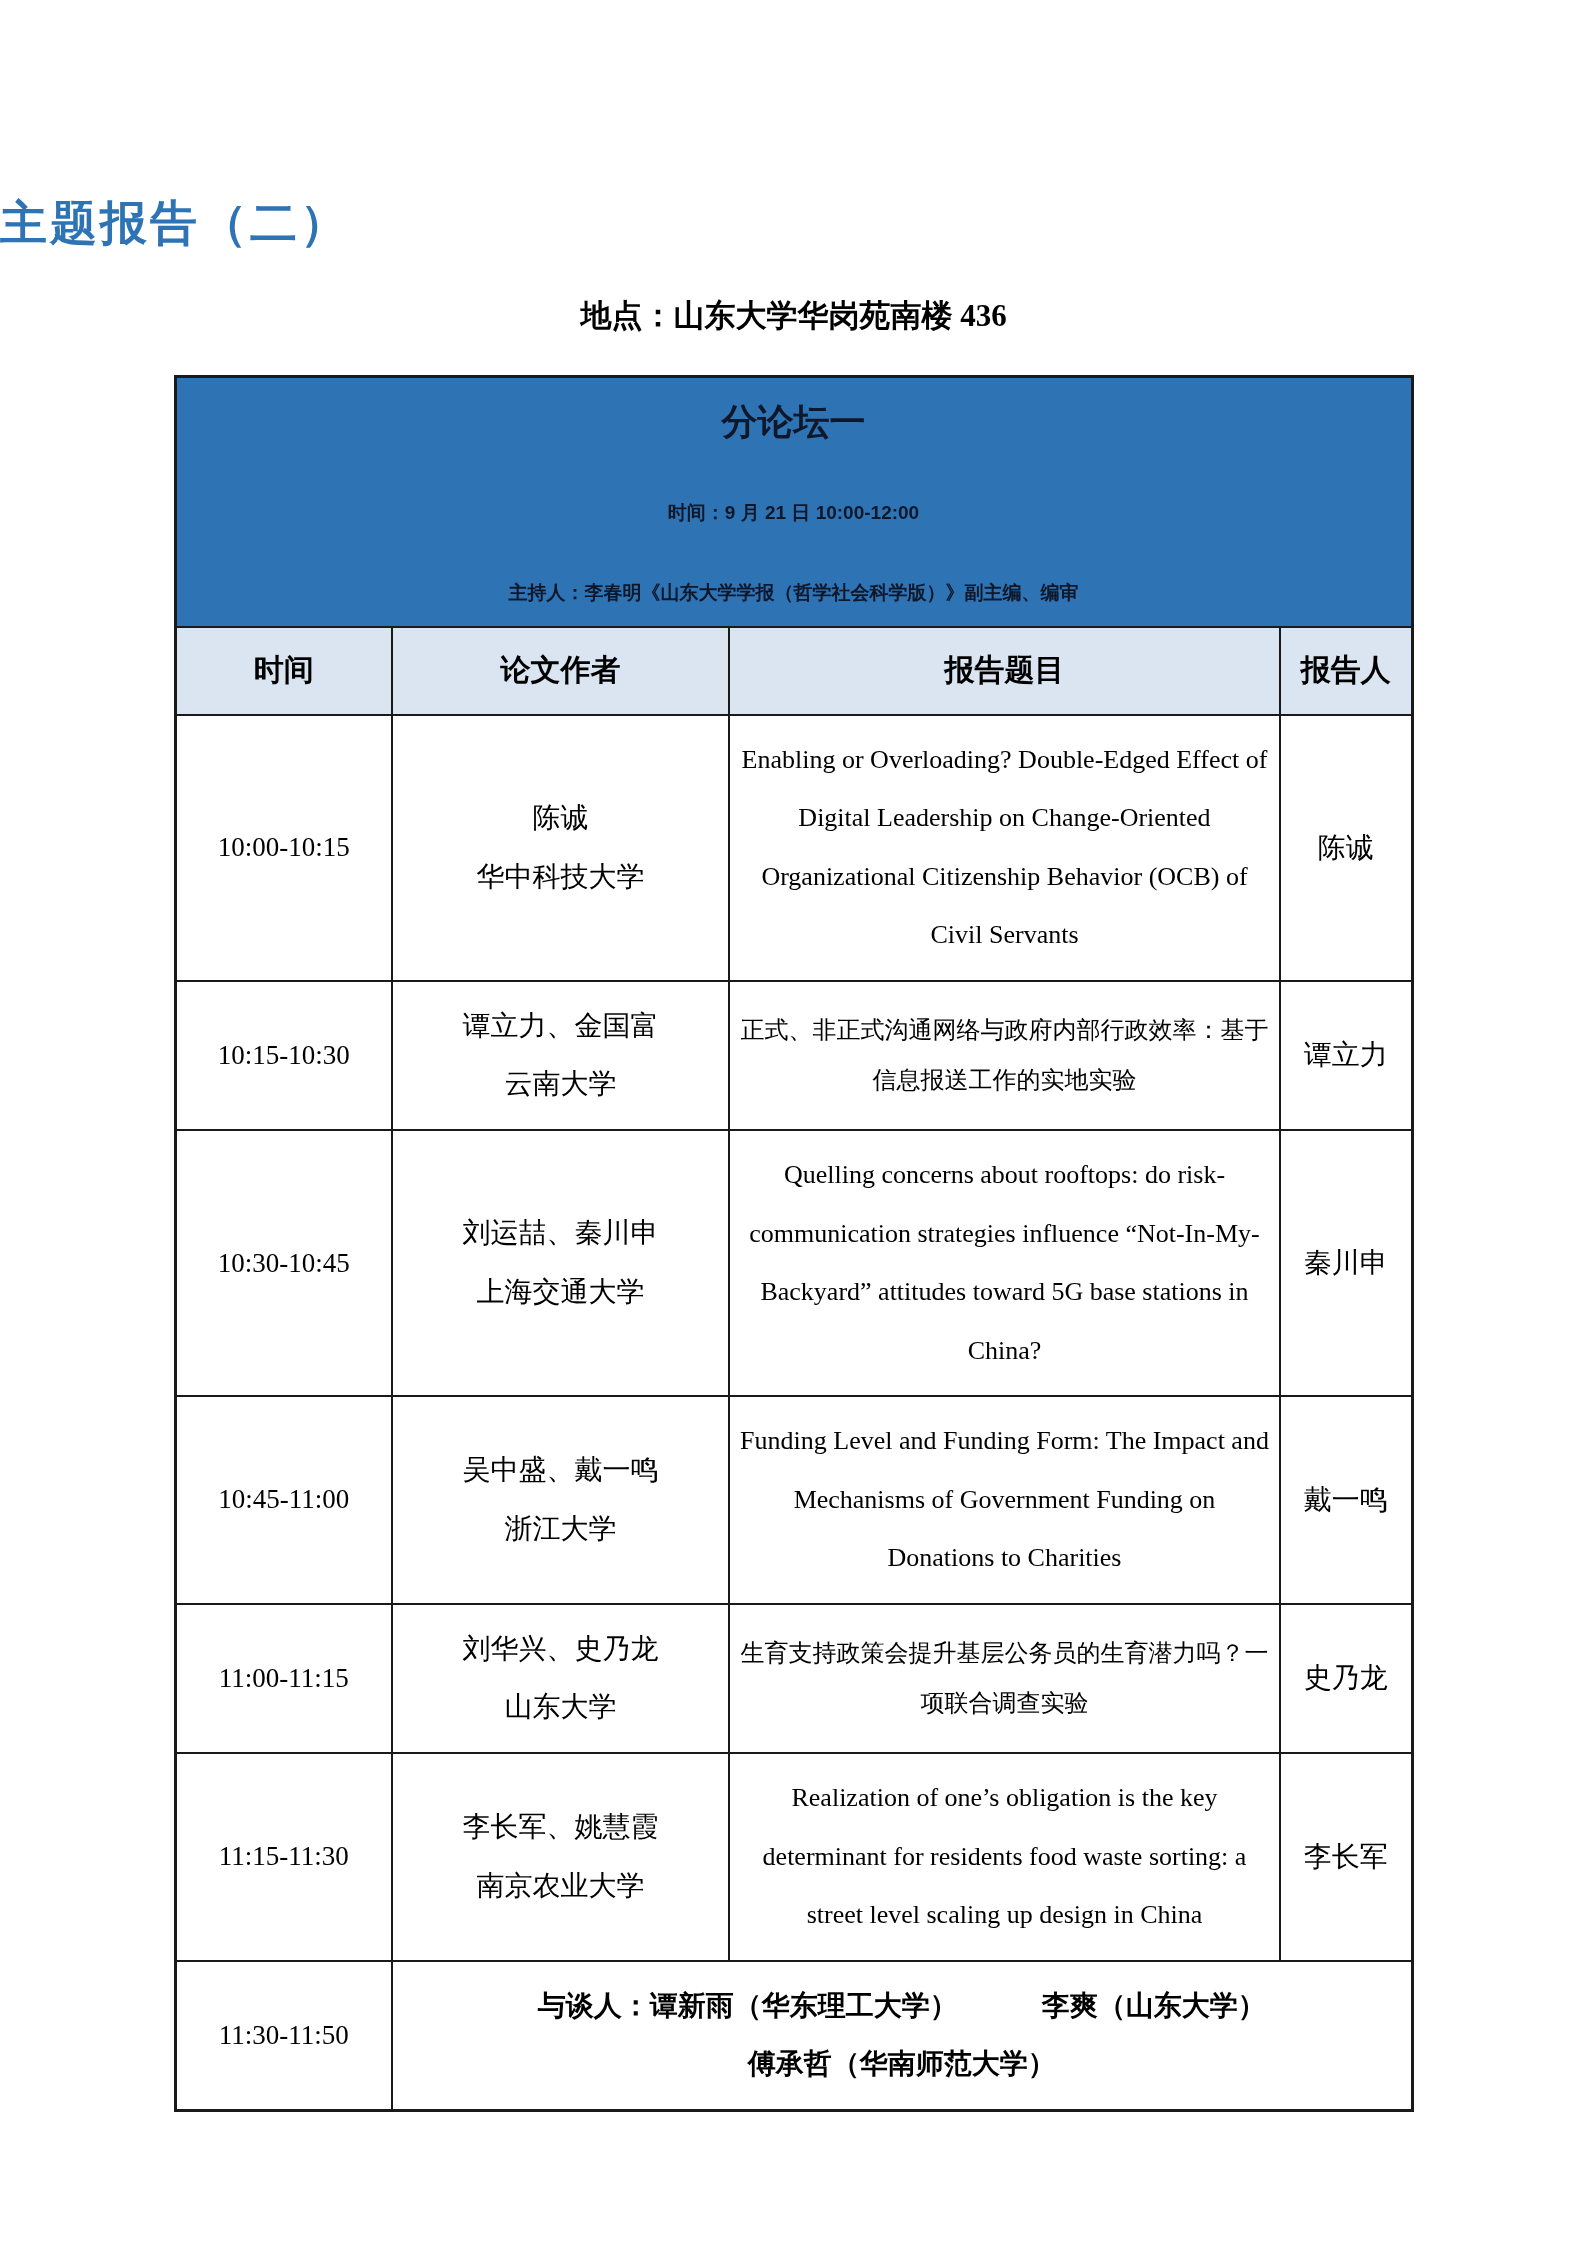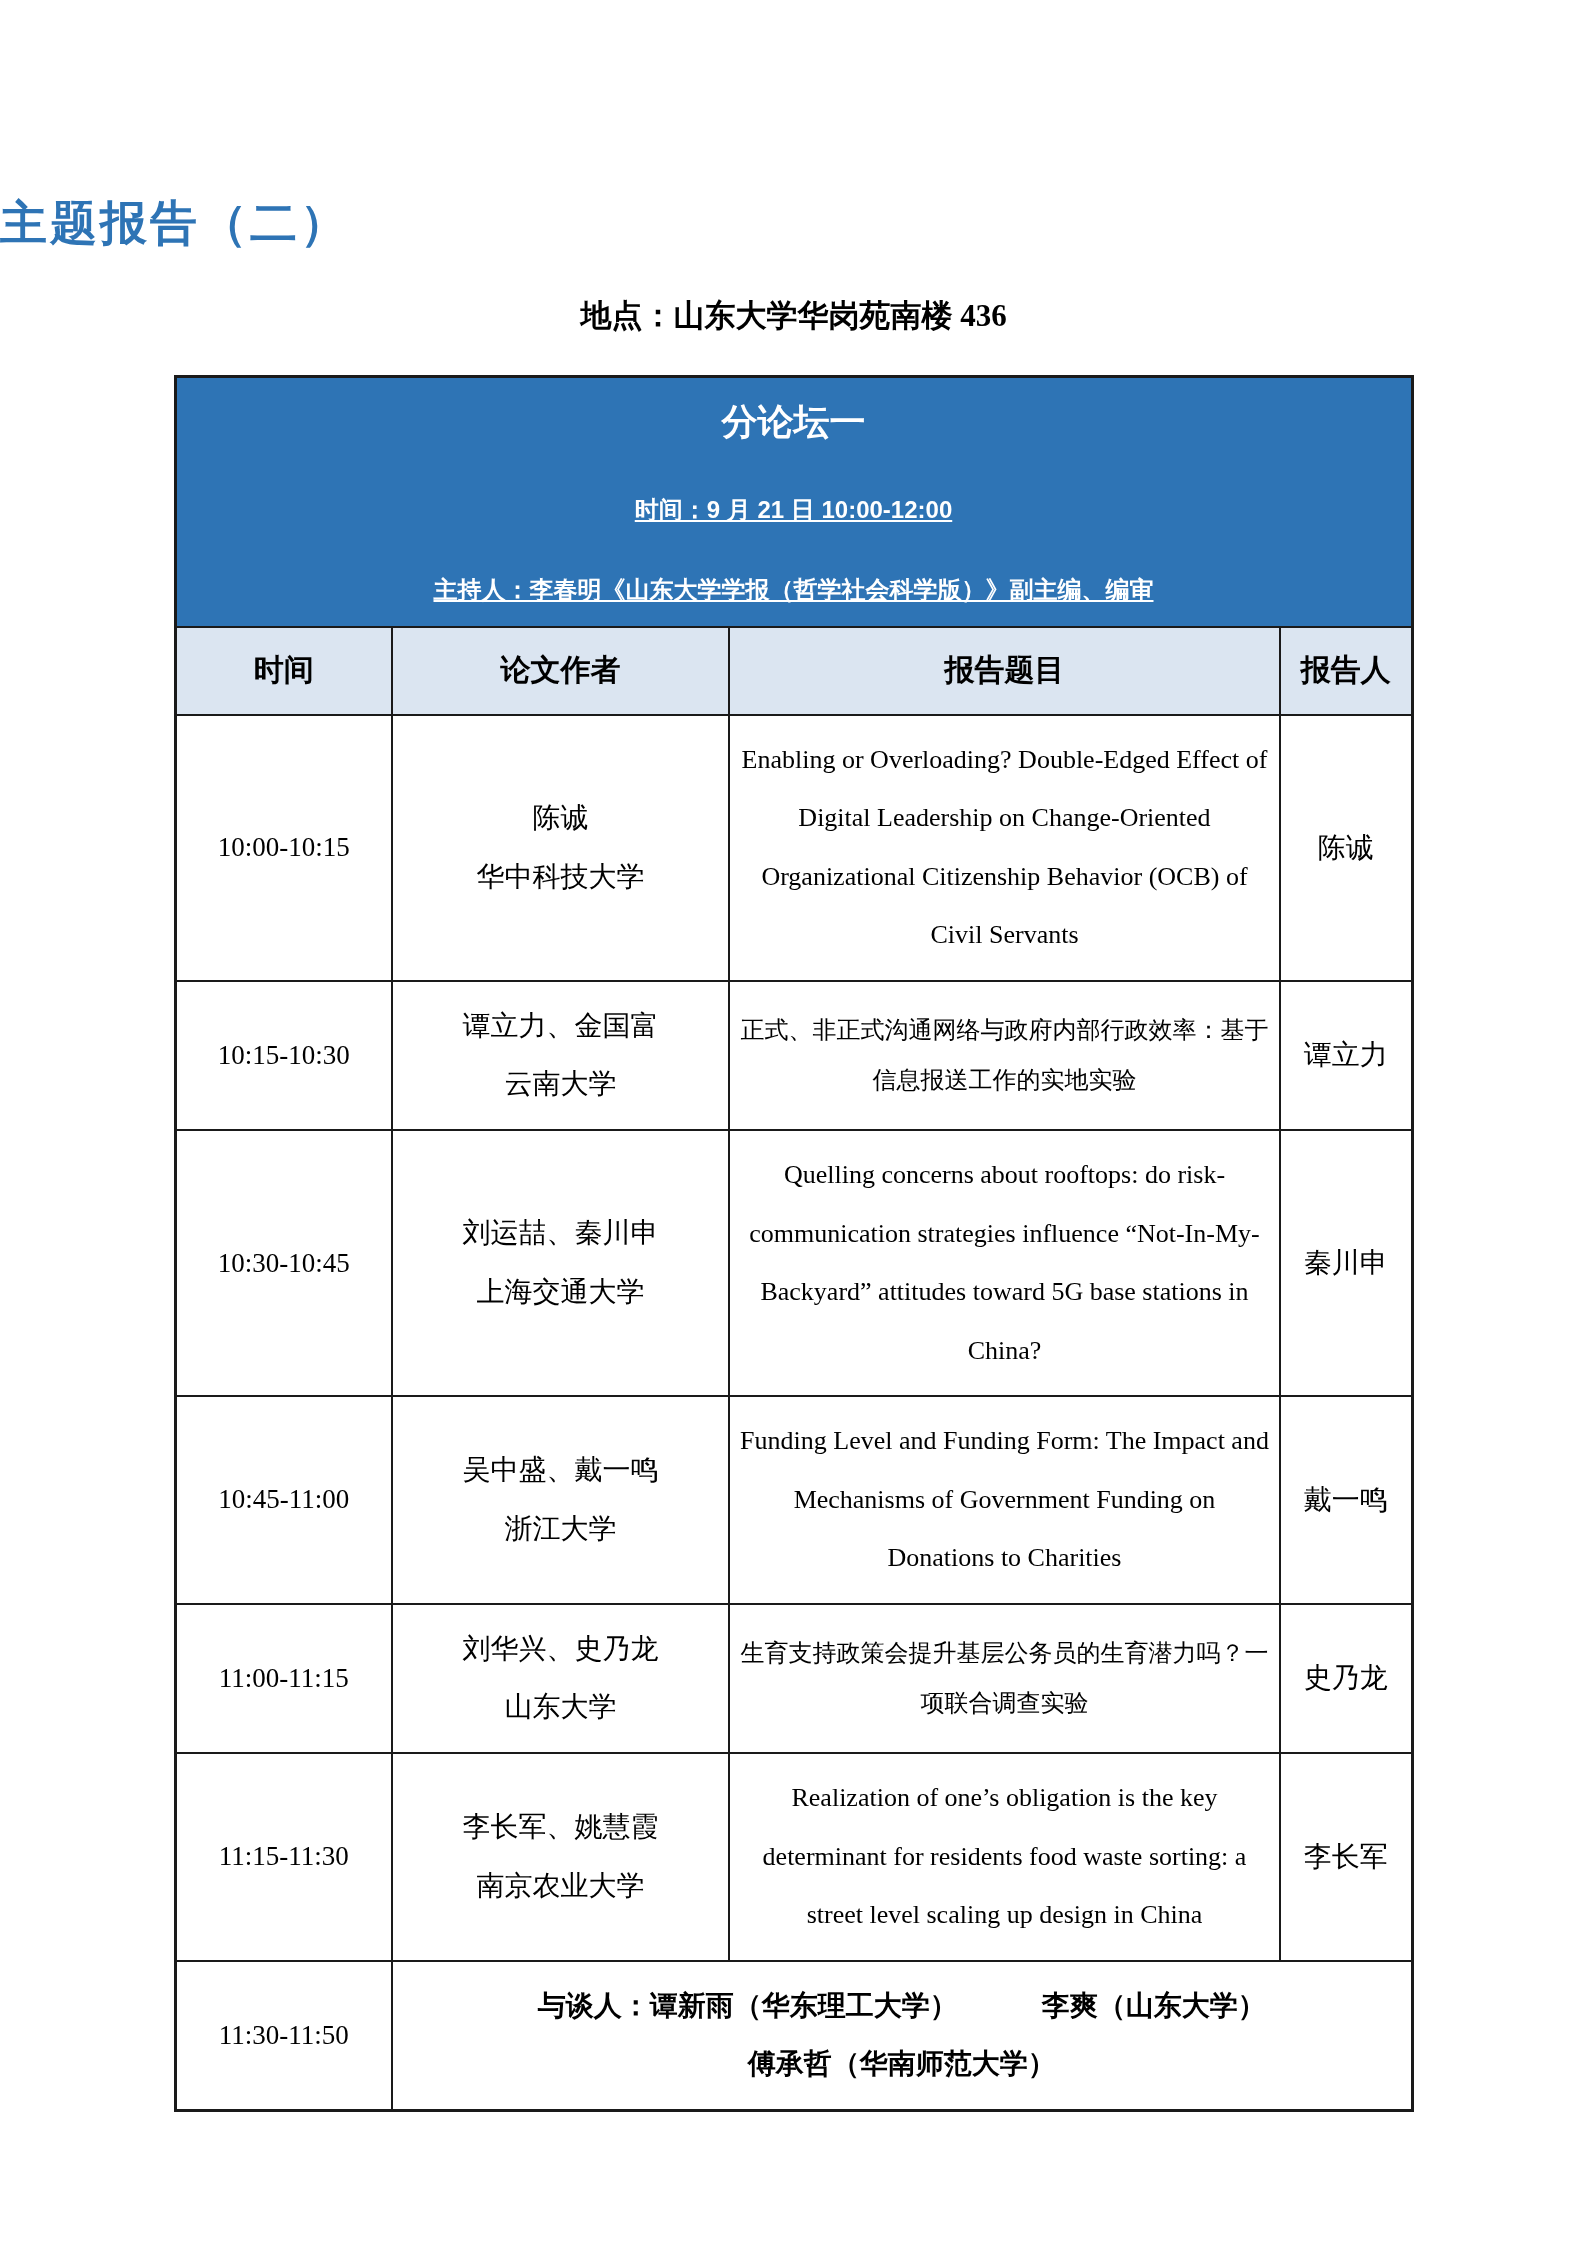--- a/index.html
+++ b/index.html
@@ -44,39 +44,38 @@
   table.program td,table.program th{
     border:2px solid var(--line);
     text-align:center;
     vertical-align:middle;
     padding:15px 10px;
   }
   table.program{border:3px solid var(--line);}
   
   tr.forum-row td{
     background:var(--accent);
-    color:#ffffff;
+    color:#0f172a;
     height:250px;
     padding:20px 36px;
   }
   .forum-inner{
     height:100%;
     display:flex;
     flex-direction:column;
     justify-content:space-between;
     align-items:center;
   }
   .forum-name{
     font-size:36px;
     font-weight:bold;
   }
   .forum-time,.forum-host{
-    font-size:24px;
-    font-weight:bold;
-    text-decoration:underline;
+    font-size:19px;
+    font-weight:bold;
   }
   
   tr.head-row th{
     background:var(--subheader);
     font-size:30px;
     font-weight:bold;
     height:88px;
   }
   
   td.time-cell{

